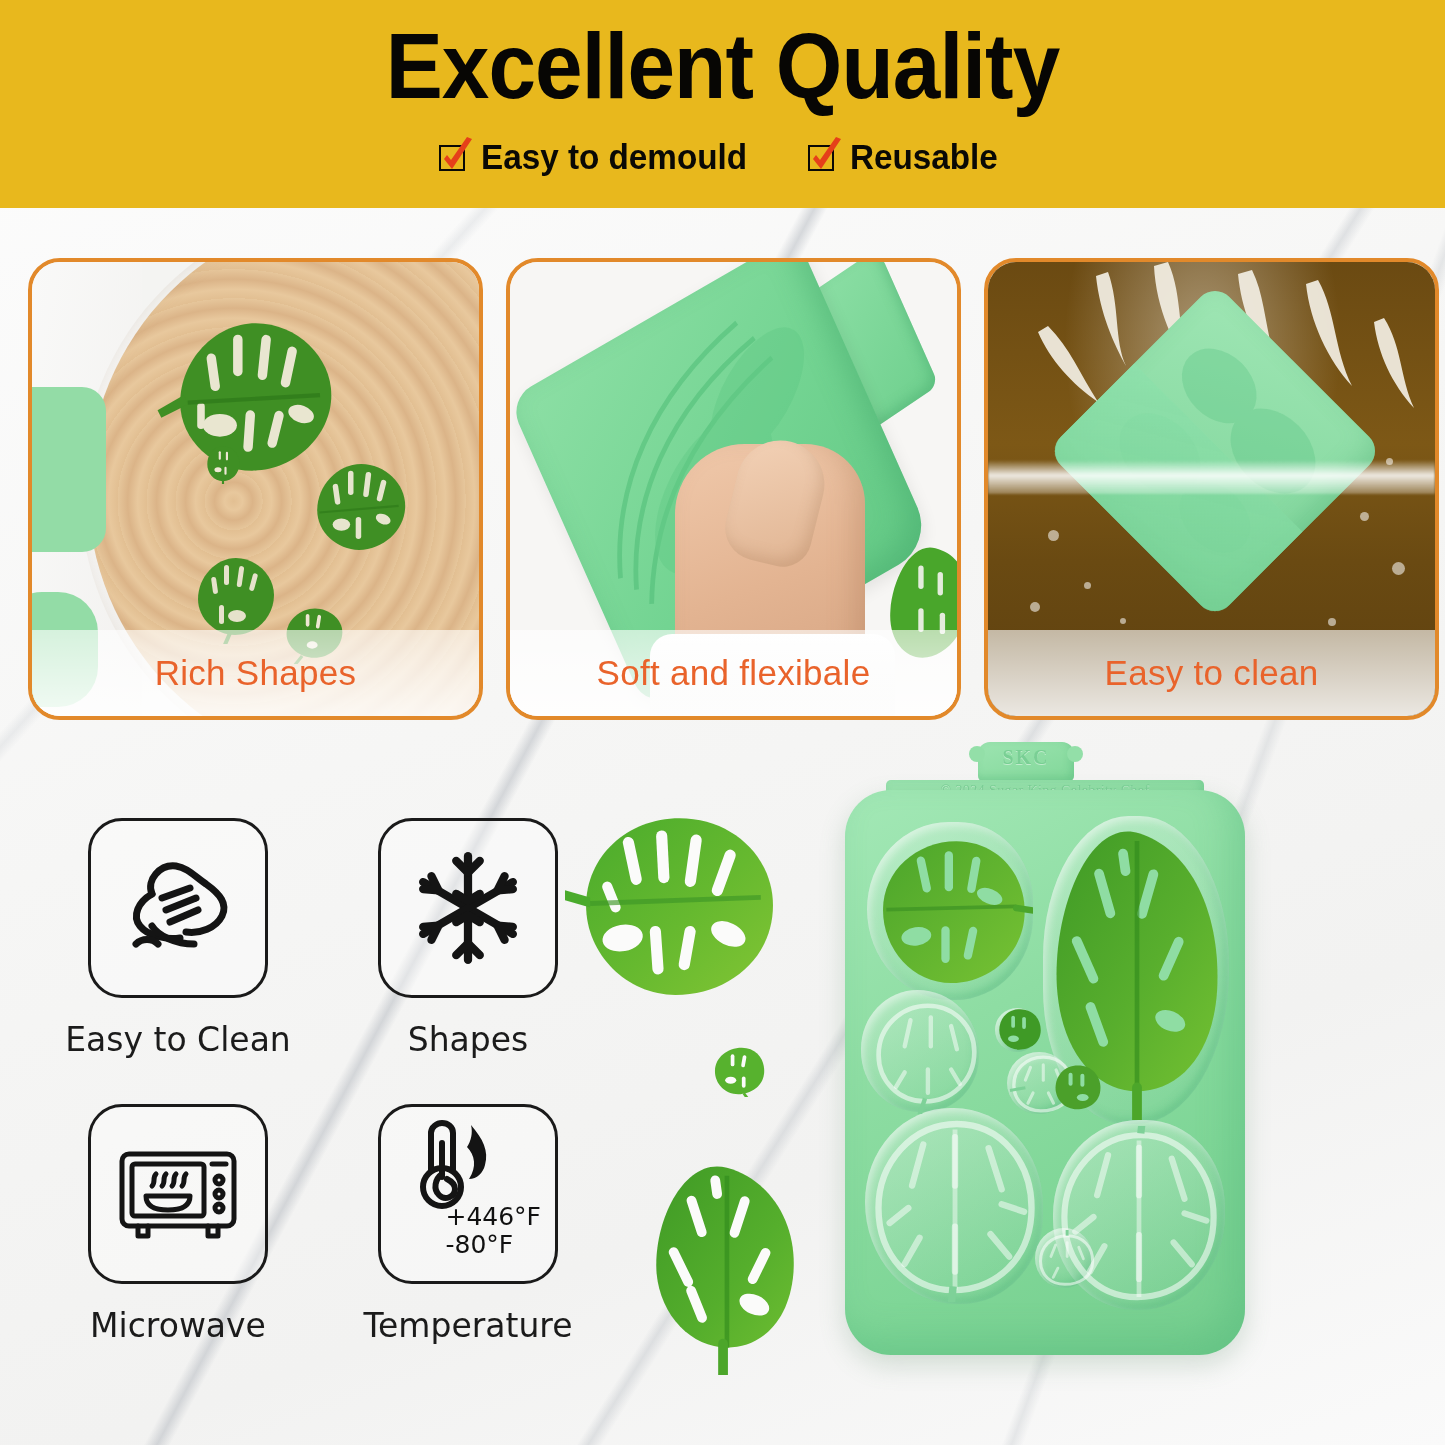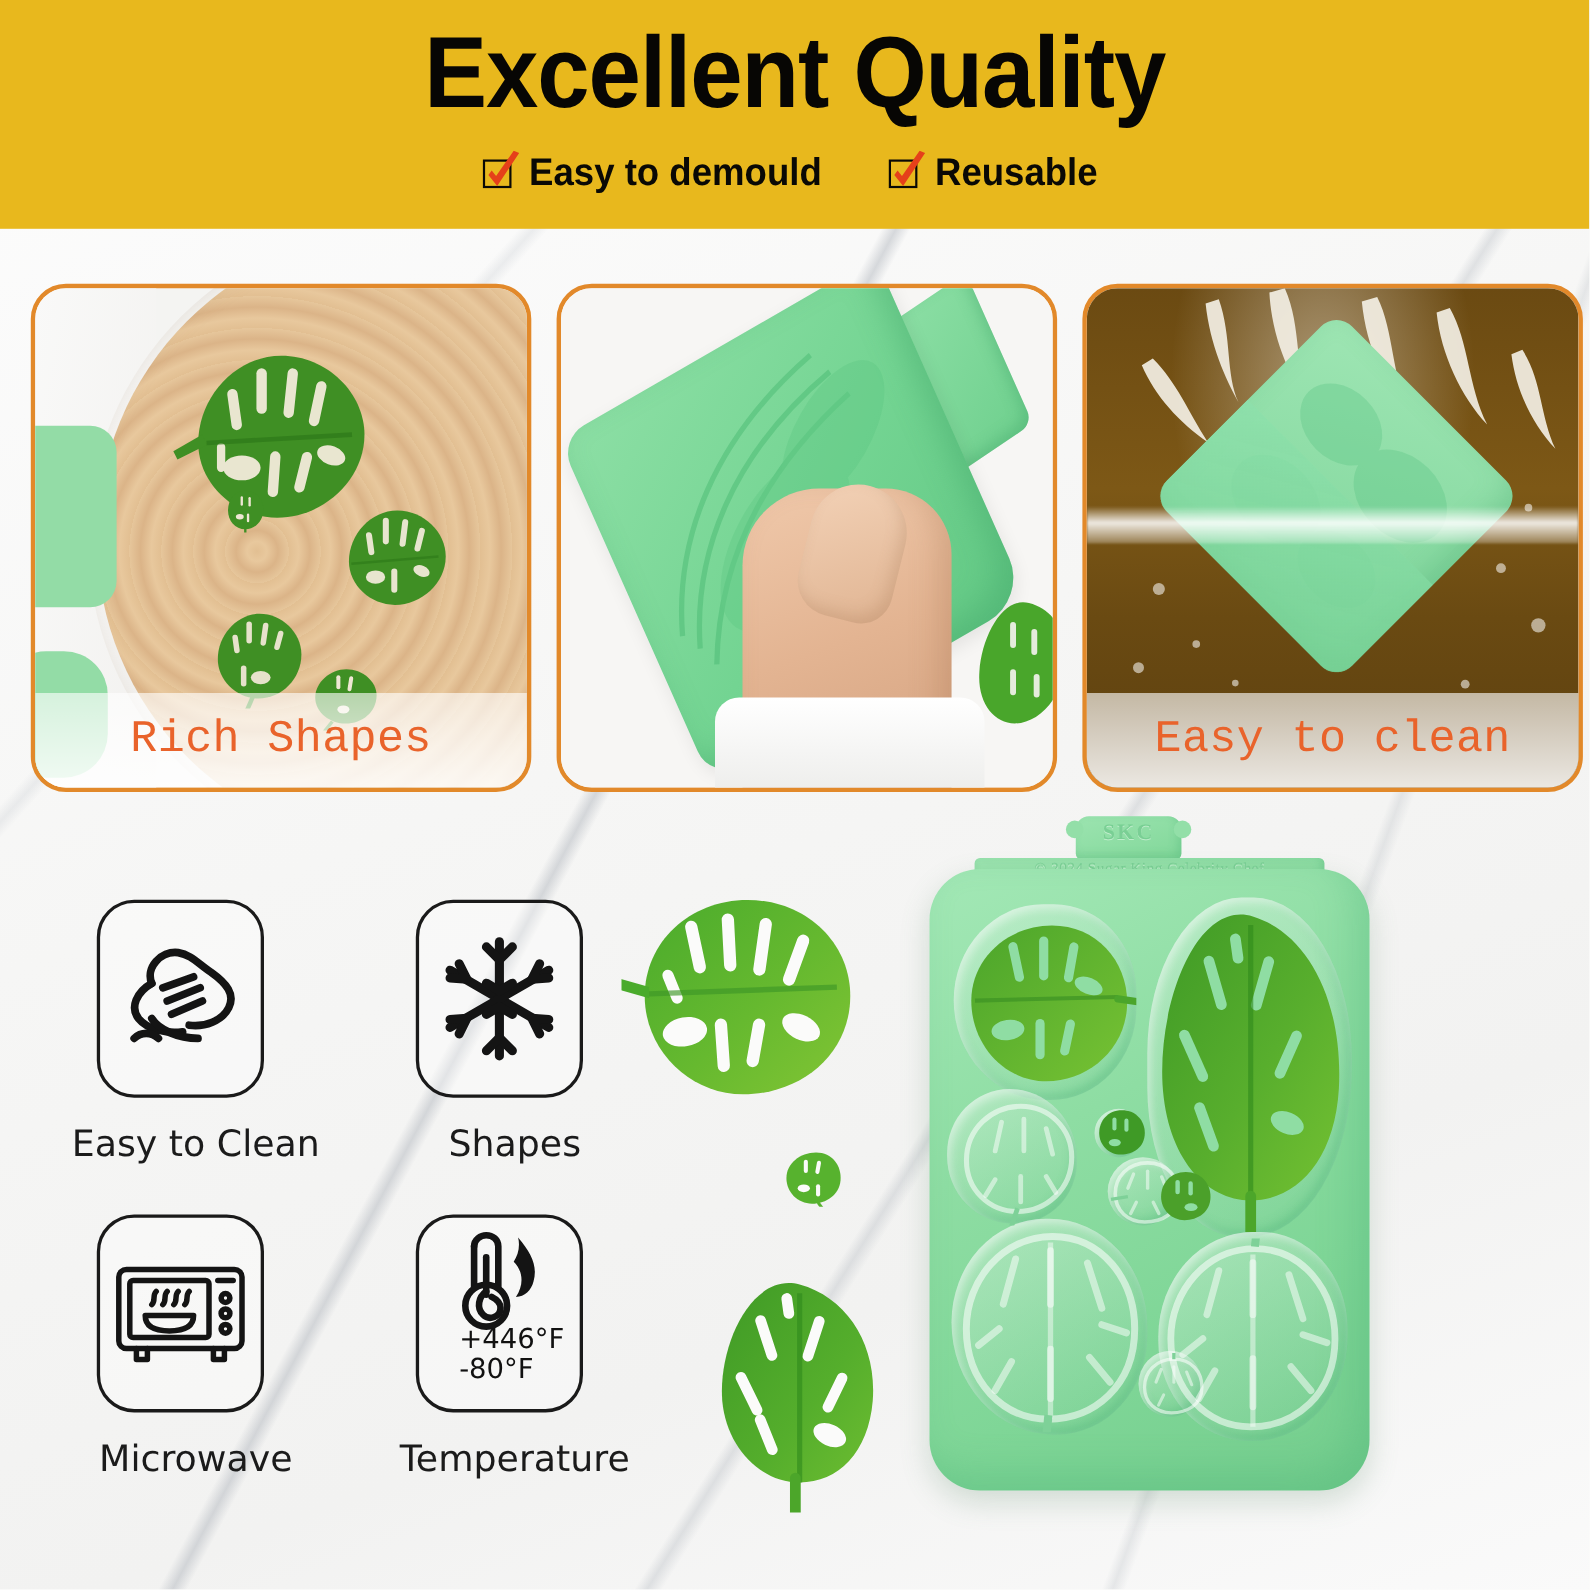--- a/index.html
+++ b/index.html
@@ -74,22 +74,22 @@
   #panel-2 { left:506px; }
   #panel-3 { left:984px; }
 
   .panel-photo { position:absolute; inset:0; }
   .panel-caption {
     position:absolute; left:0; bottom:0; width:100%; height:86px;
     background:linear-gradient(to bottom, rgba(255,255,255,.62), rgba(255,255,255,.88));
     display:flex; align-items:center; justify-content:center;
   }
   .panel-caption span {
-    font-family:Liberation Mono, monospace;
-    font-size:41px; color:#e9632b; letter-spacing:.3px;
+    font-family:Liberation Sans, sans-serif;
+    font-size:35px; color:#e9632b; letter-spacing:.3px;
   }
 
   
   .wood-board {
     position:absolute; left:56px; top:-52px;
     width:560px; height:560px;
     border-radius:50%;
     background:
       repeating-radial-gradient(circle at 26% 52%,
         #e2bf92 0px, #e8c89d 9px, #dbb488 19px, #e6c69b 29px),
@@ -189,21 +189,21 @@
     filter:blur(.6px);
   }
   .bubble { position:absolute; border-radius:50%; background:rgba(255,255,255,.55); }
 
   
   .feature {
     position:absolute;
     width:180px;
   }
   .feature-box {
-    width:152px; height:180px;
+    width:180px; height:180px;
     border:3px solid #1a1a1a;
     border-radius:34px;
     display:flex; align-items:center; justify-content:center;
     background:rgba(255,255,255,.35);
   }
   .feature-label {
     margin-top:22px; width:240px; margin-left:-30px;
     text-align:center;
     font-family:"DejaVu Sans","Liberation Sans", sans-serif;
     font-size:33px; color:#1b1b1b; white-space:nowrap;
@@ -413,20 +413,23 @@
         <path d="M46 4 C70 10 80 34 76 60 C72 88 52 106 34 106 C16 106 2 88 4 62 C6 32 24 -2 46 4 Z" fill="#49a62b"></path>
         <g fill="#f5f4f0" opacity=".9">
             <rect x="30" y="20" width="5" height="22" rx="2.5"></rect>
             <rect x="48" y="26" width="5" height="22" rx="2.5"></rect>
             <rect x="30" y="60" width="5" height="22" rx="2.5"></rect>
             <rect x="50" y="64" width="5" height="20" rx="2.5"></rect>
           </g>
       </svg>
     </div>
 
+    <div class="panel-caption">
+      <span>Soft and flexibale</span>
+    </div>
   </div>
 
   <div class="panel" id="panel-3">
     <div class="panel-photo">
       <div class="p3-bg"></div>
 
       <svg style="position:absolute;left:0;top:0" width="455" height="230">
         <g fill="#f3efe4" opacity=".92">
           <path d="M120 10 C132 44 126 78 138 104 C126 82 112 52 108 14 Z"></path>
           <path d="M180 0 C196 36 188 74 204 110 C186 84 168 46 166 4 Z"></path>

